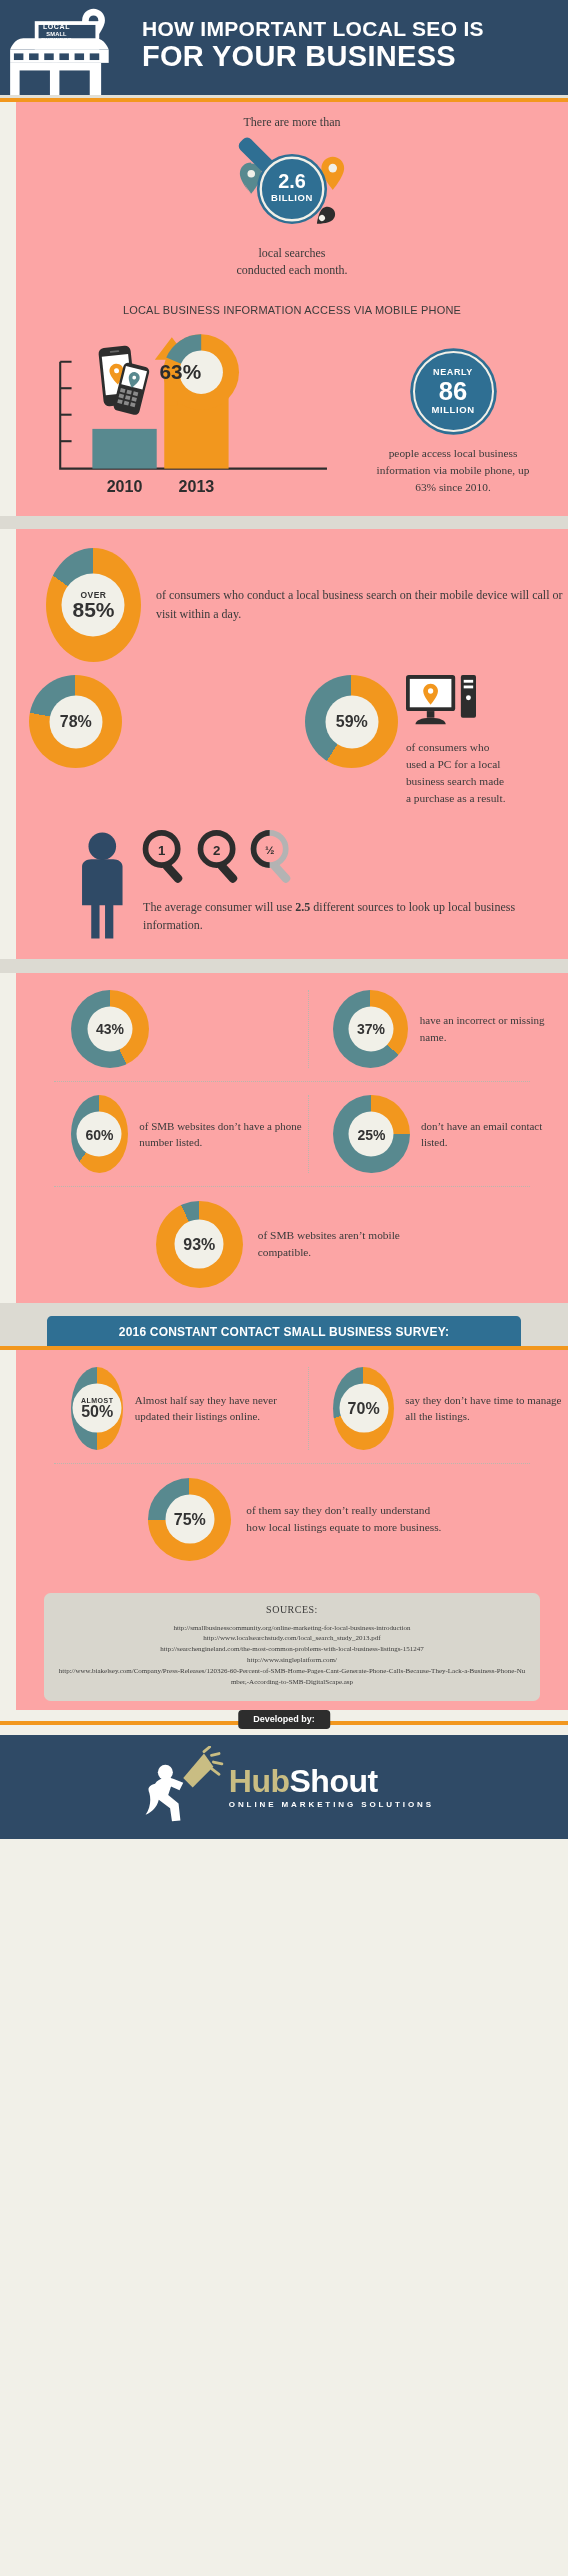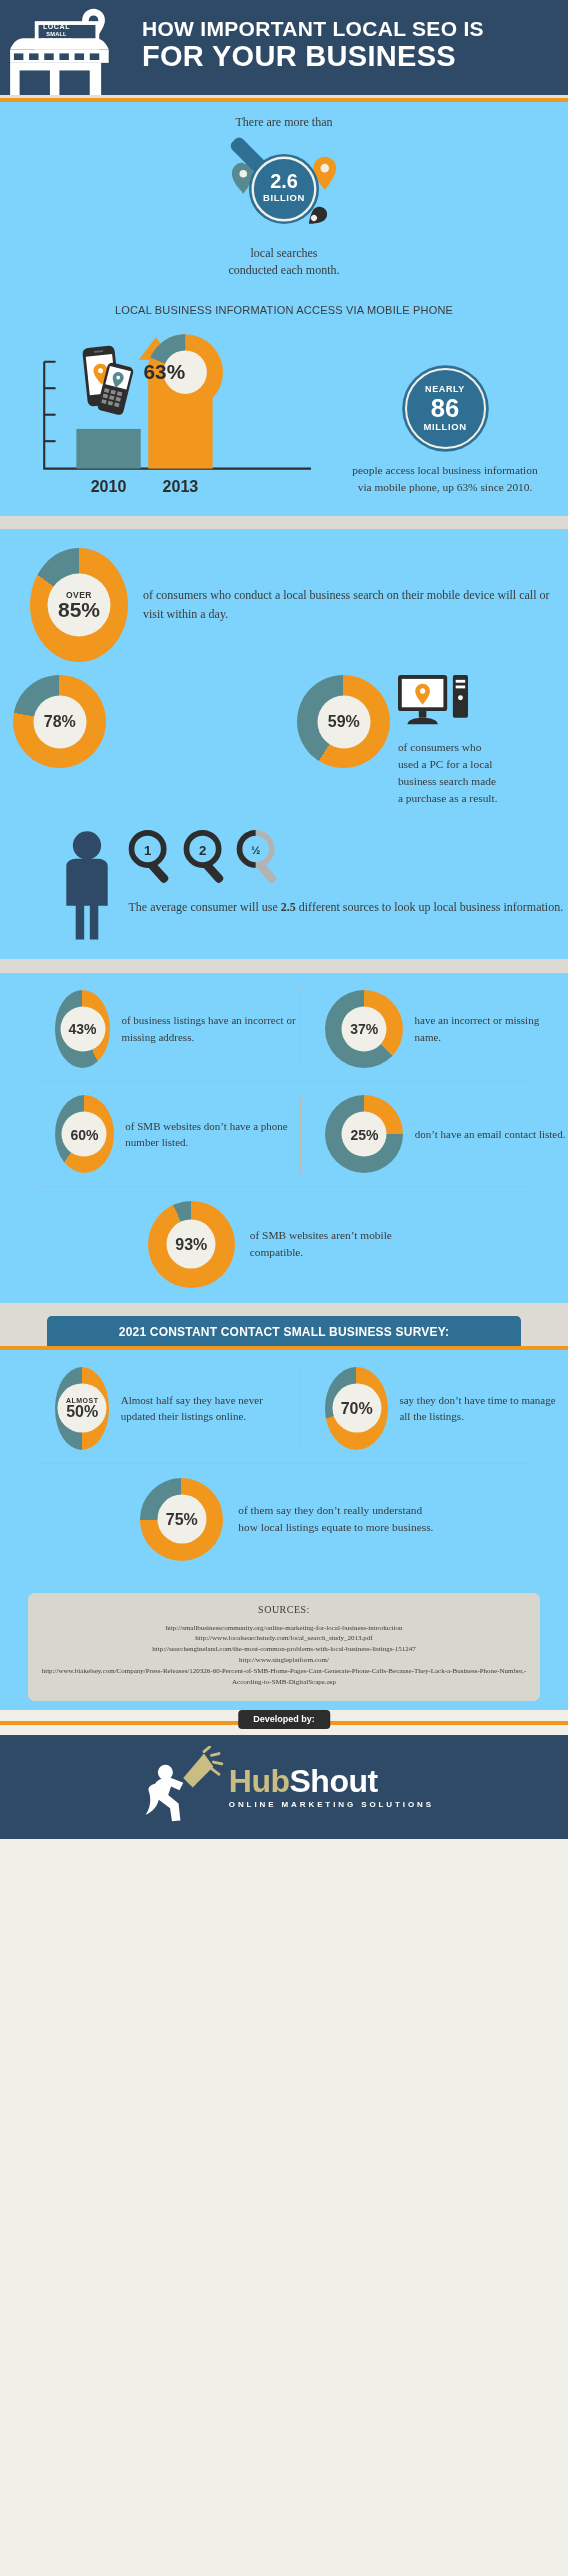--- a/index.html
+++ b/index.html
@@ -21,21 +21,21 @@
   .title-block {
     position:absolute; left:142px; top:17px; right:9.5px;
     color:#ffffff; text-align:left;
   }
   .title-line1 { font-size:21px; font-weight:bold; letter-spacing:0.3px; line-height:1.15; }
   .title-line2 { font-size:29px; font-weight:bold; letter-spacing:0.3px; line-height:1.1; }
   .rule-orange { height:3.8px; background:#f2971e; }
   .rule-thin { height:2.8px; background:#e2e0d7; }
 
   
-  .section { background:#7dd3fc; position:relative; }
+  .section { background:#fca5a5; position:relative;margin-left:16px; }
   .band-gap { height:13.3px; background:#dcdad2; }
 
   
   .sec-billion { padding:13.3px 0 15px; text-align:center; }
   .lead-text { font-family:"Liberation Serif", serif; font-size:12px; color:#3b3b3b; }
   .mag-area { position:relative; width:218px; height:109px; margin:3.8px auto 1.9px; }
   .sub-text { font-family:"Liberation Serif", serif; font-size:12px; line-height:1.45; }
 
   
   .sec-bar { padding:9.5px 0 19px; }
@@ -369,21 +369,20 @@
   <div class="band-gap"></div>
 
   <div class="section sec-grid">
     <div class="grid2">
       <div class="cell">
         <div class="donut" style="width:78px;height:78px;background:conic-gradient(#f2971e 0deg 155deg,#58898f 155deg 360deg);">
           <div class="hole" style="width:45px;height:45px;">
             <div class="d-val" style="font-size:14px;">43%</div>
           </div>
         </div>
-        <div class="cell-text">of business listings have an incorrect or missing address.</div>
       </div>
       <div class="vdiv"></div>
       <div class="cell">
         <div class="donut" style="width:78px;height:78px;background:conic-gradient(#f2971e 0deg 133deg,#58898f 133deg 360deg);">
           <div class="hole" style="width:45px;height:45px;">
             <div class="d-val" style="font-size:14px;">37%</div>
           </div>
         </div>
         <div class="cell-text">have an incorrect or missing name.</div>
       </div>
@@ -417,21 +416,21 @@
       <div class="donut" style="width:87px;height:87px;background:conic-gradient(#f2971e 0deg 335deg,#58898f 335deg 360deg);">
         <div class="hole" style="width:49px;height:49px;">
           <div class="d-val" style="font-size:16px;">93%</div>
         </div>
       </div>
       <div class="cell-text" style="font-size:11.4px;margin-left:15px;width:180px;">of SMB websites aren’t mobile compatible.</div>
     </div>
   </div>
 
   <div class="banner-wrap">
-    <div class="banner">2021 CONSTANT CONTACT SMALL BUSINESS SURVEY:</div>
+    <div class="banner">2016 CONSTANT CONTACT SMALL BUSINESS SURVEY:</div>
   </div>
   <div class="rule-orange"></div>
 
   <div class="section sec-grid">
     <div class="grid2">
       <div class="cell">
         <div class="donut" style="width:83px;height:83px;background:conic-gradient(#f2971e 0deg 180deg,#58898f 180deg 360deg);">
           <div class="hole" style="width:49px;height:49px;">
             <div class="d-over" style="font-size:7px;">ALMOST</div>
             <div class="d-val" style="font-size:16px;">50%</div>

